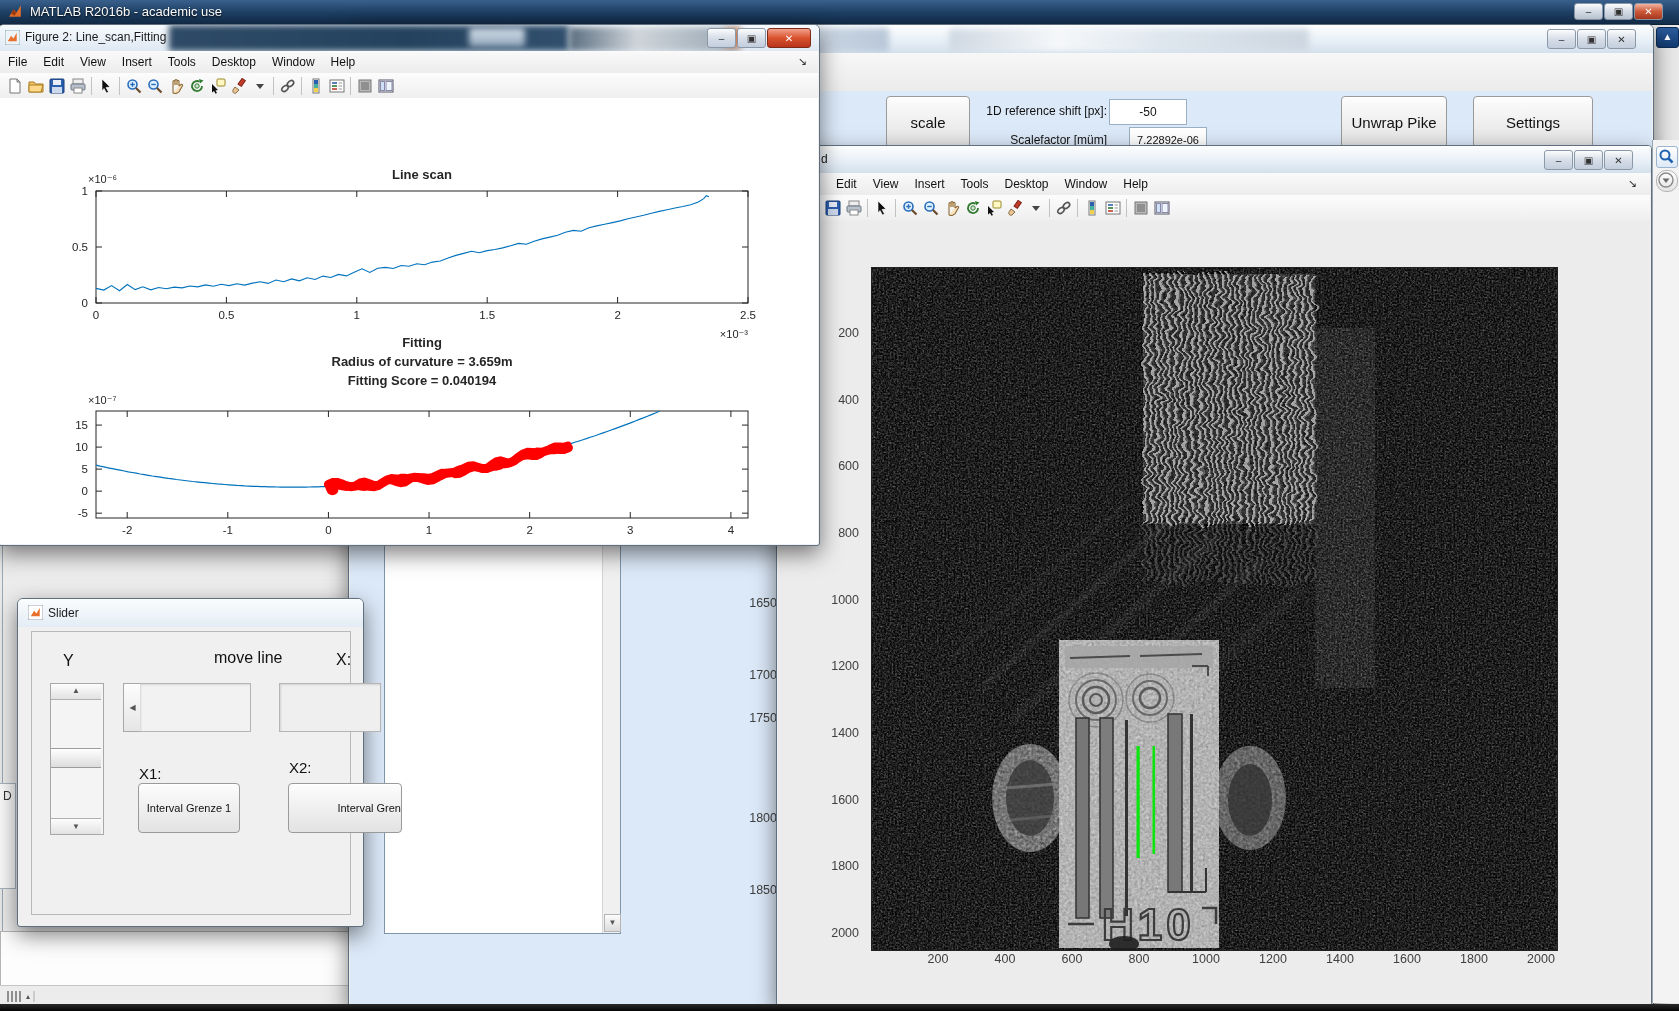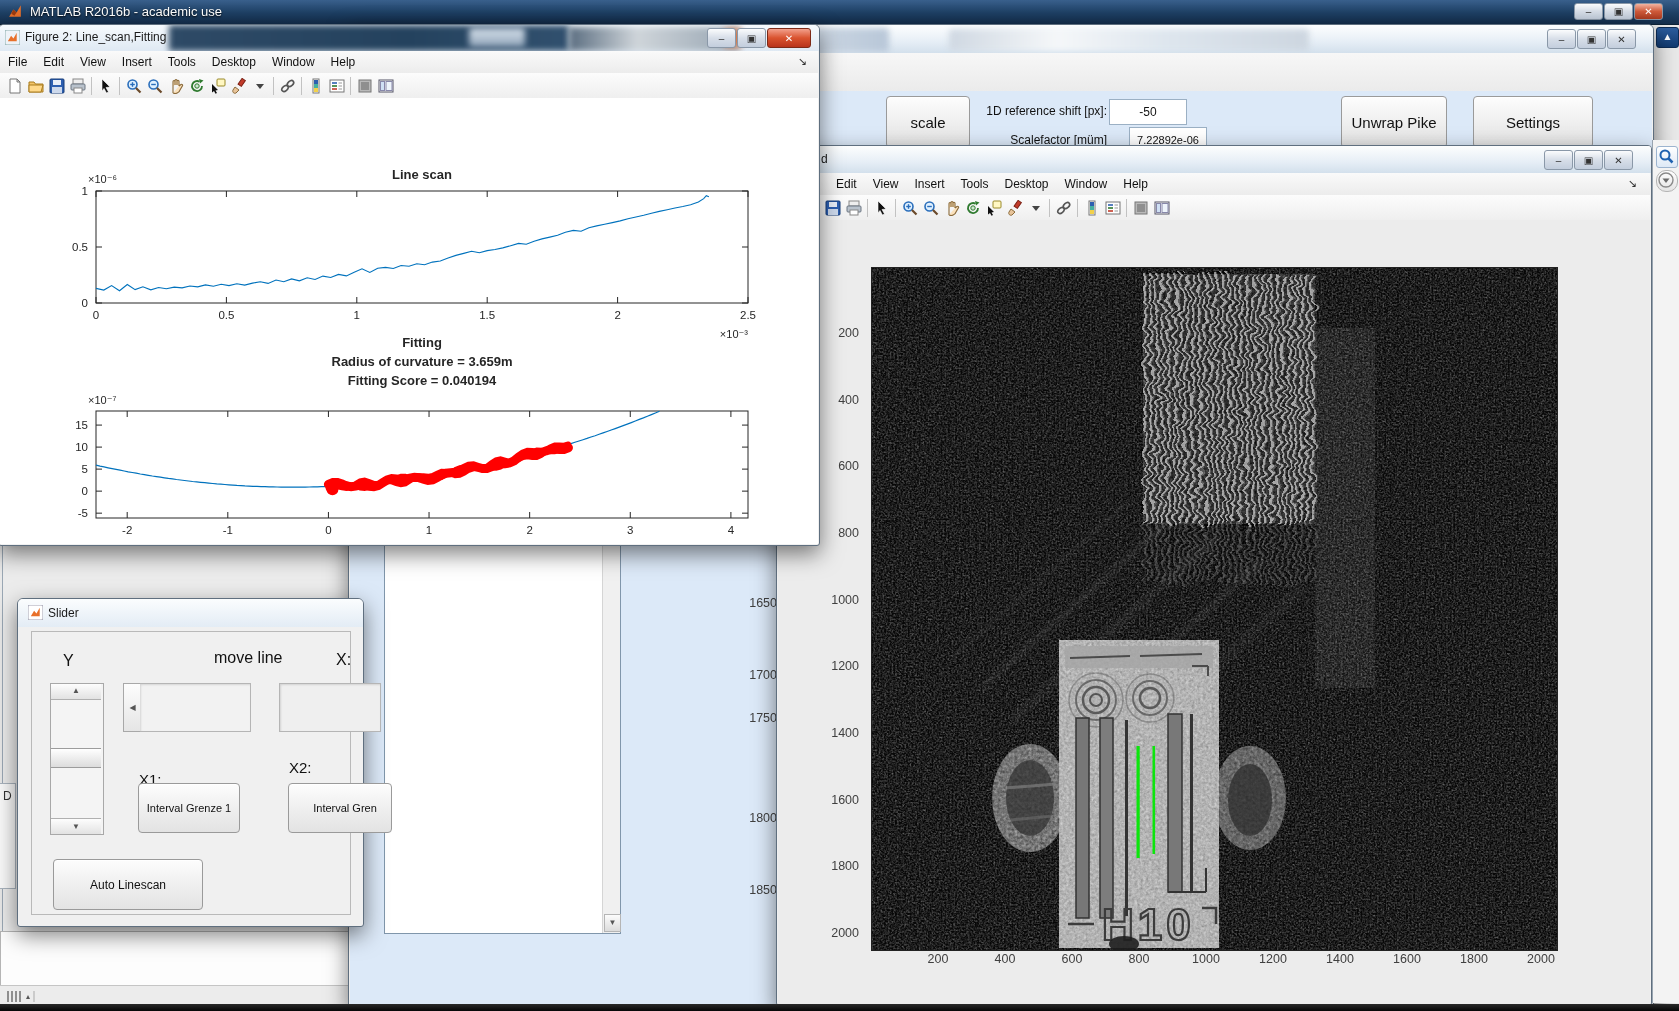--- a/index.html
+++ b/index.html
@@ -605,31 +605,28 @@
       <div class="abs" style="left:0;top:0;width:50px;height:15px;background:linear-gradient(#fdfdfd,#e2e2e2);border-bottom:1px solid #b0b0b0;text-align:center;font-size:8px;color:#555;line-height:14px;">▲</div>
       <div class="abs" style="left:0;top:64px;width:50px;height:18px;background:linear-gradient(#fff,#dcdcdc);border:1px solid #9c9c9c;border-left:none;border-right:none;"></div>
       <div class="abs" style="left:0;bottom:0;width:50px;height:15px;background:linear-gradient(#fdfdfd,#e2e2e2);border-top:1px solid #b0b0b0;text-align:center;font-size:8px;color:#555;line-height:15px;">▼</div>
     </div>
 
     <div class="abs" style="left:105px;top:84px;width:17px;height:47px;border:1px solid #a8a8a8;background:linear-gradient(#fdfdfd,#e5e5e5);display:flex;align-items:center;justify-content:center;font-size:8px;color:#555;">◀</div>
     <div class="abs" style="left:122px;top:84px;width:110px;height:47px;border:1px solid #b5b5b5;border-left:none;background:#f2f2f2;box-shadow:inset 1px 1px 2px rgba(0,0,0,.12);"></div>
 
     <div class="abs" style="left:261px;top:84px;width:100px;height:47px;border:1px solid #b5b5b5;background:#efefef;box-shadow:inset 1px 1px 2px rgba(0,0,0,.12);"></div>
 
-    <span class="lbl" style="left:121px;top:172px;font-size:15px;">X1:</span>
+    <span class="lbl" style="left:121px;top:166px;font-size:15px;">X1:</span>
     <span class="lbl" style="left:271px;top:160px;font-size:15px;">X2:</span>
 
     <div class="mbtn" style="left:120px;top:184px;width:100px;height:48px;font-size:11px;">
       <span>Interval Grenze 1</span>
     </div>
-    <div class="mbtn" style="left:270px;top:184px;width:92px;height:48px;font-size:11px;overflow:hidden;justify-content:center;padding-left:10px;">
+    <div class="mbtn" style="left:270px;top:184px;width:92px;height:48px;font-size:11px;overflow:hidden;justify-content:flex-end;padding-left:20px;">
       <span style="white-space:nowrap;">Interval Gren</span>
-    </div>
-    <div class="mbtn" style="left:35px;top:260px;width:148px;height:49px;font-size:12px;">
-      <span>Auto Linescan</span>
     </div>
   </div>
 
   <div class="abs" style="left:0;top:1004px;width:1679px;height:7px;background:linear-gradient(#2a2a2a,#060606);"></div>
 
   <svg width="0" height="0" style="position:absolute">
     <defs>
       <symbol id="i-new-doc-icon" viewBox="0 0 16 16">
           <path d="M3,1 h7 l3,3 v11 h-10 z" fill="#fff" stroke="#777"></path>
           <path d="M10,1 l3,3 h-3 z" fill="#dcdcdc" stroke="#777"></path>

